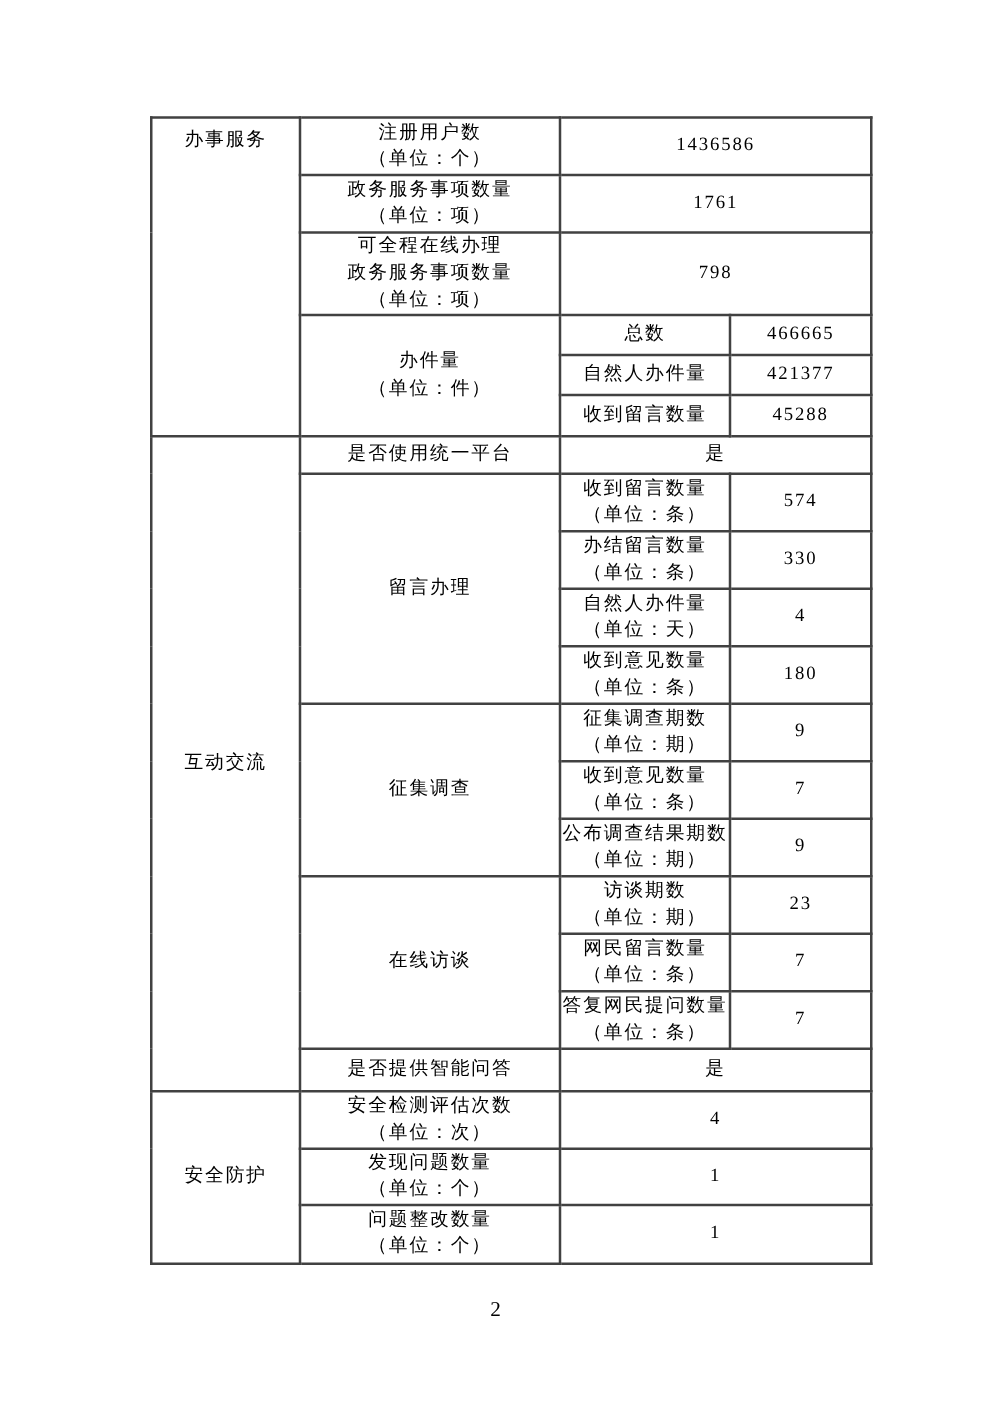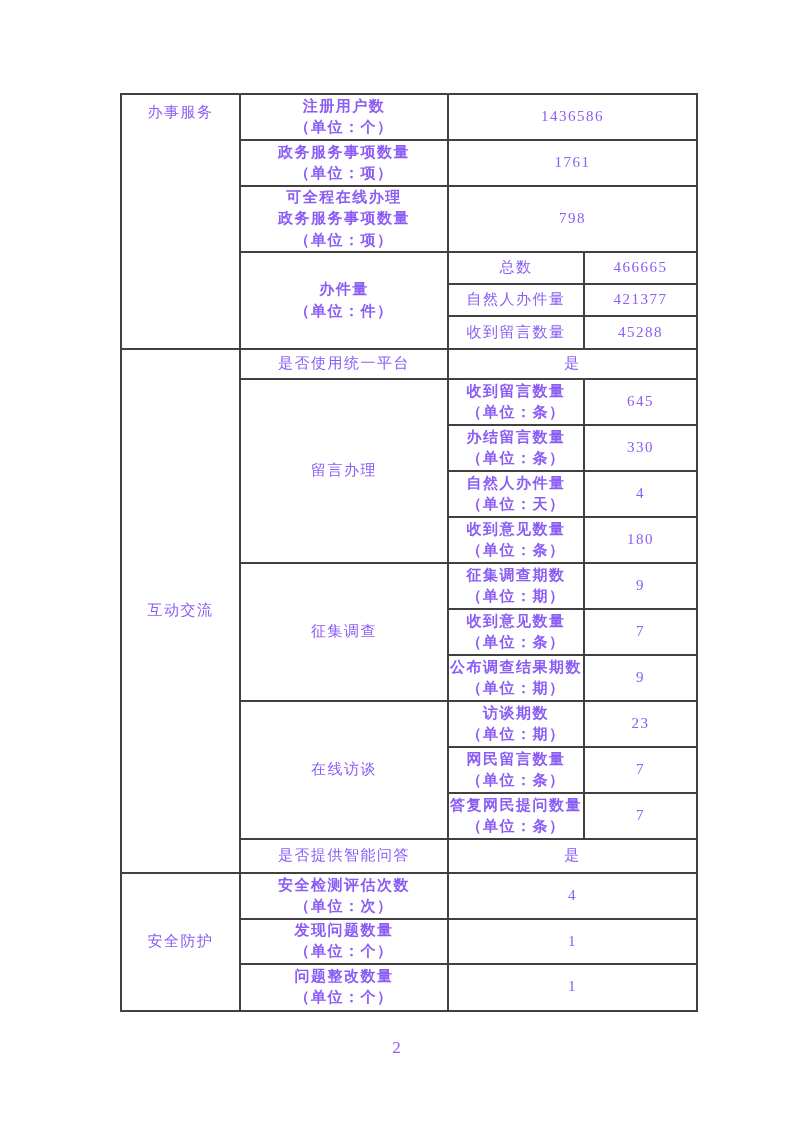--- a/index.html
+++ b/index.html
@@ -6,21 +6,21 @@
     margin: 0;
     padding: 0;
     background: #ffffff;
   }
   .page {
     position: relative;
     width: 793px;
     height: 1122px;
     background: #ffffff;
     font-family: "Liberation Serif", "DejaVu Serif", serif;
-    color: #8b5cf6;
+    color: #000000;
     overflow: hidden;
   }
   table.report {
     position: absolute;
     left: 120px;
     top: 93px;
     width: 576px;
     border-collapse: collapse;
     table-layout: fixed;
   }
@@ -37,21 +37,21 @@
     letter-spacing: 1px;
   }
   td.section.toptitle {
     vertical-align: top;
     padding-top: 7px;
   }
   td.val, td.subval {
     letter-spacing: 0.5px;
     margin-left: 32px;
   }
-  .lbl-line { letter-spacing: 1.5px; font-weight: bold; }
+  .lbl-line { letter-spacing: 1.5px; }
   .page-num {
     position: absolute;
     left: 0;
     top: 1038px;
     width: 100%;
     text-align: center;
     font-size: 17px;
   }
 </style>
 </head>
@@ -115,21 +115,21 @@
         </td>
         <td>是否使用统一平台</td>
         <td class="val" colspan="2">是</td>
       </tr>
       <tr style="height:46px">
         <td rowspan="4">留言办理</td>
         <td>
           <div class="lbl-line">收到留言数量</div>
           <div class="lbl-line">（单位：条）</div>
         </td>
-        <td class="subval">645</td>
+        <td class="subval">574</td>
       </tr>
       <tr style="height:46px">
         <td>
           <div class="lbl-line">办结留言数量</div>
           <div class="lbl-line">（单位：条）</div>
         </td>
         <td class="subval">330</td>
       </tr>
       <tr style="height:46px">
         <td>

